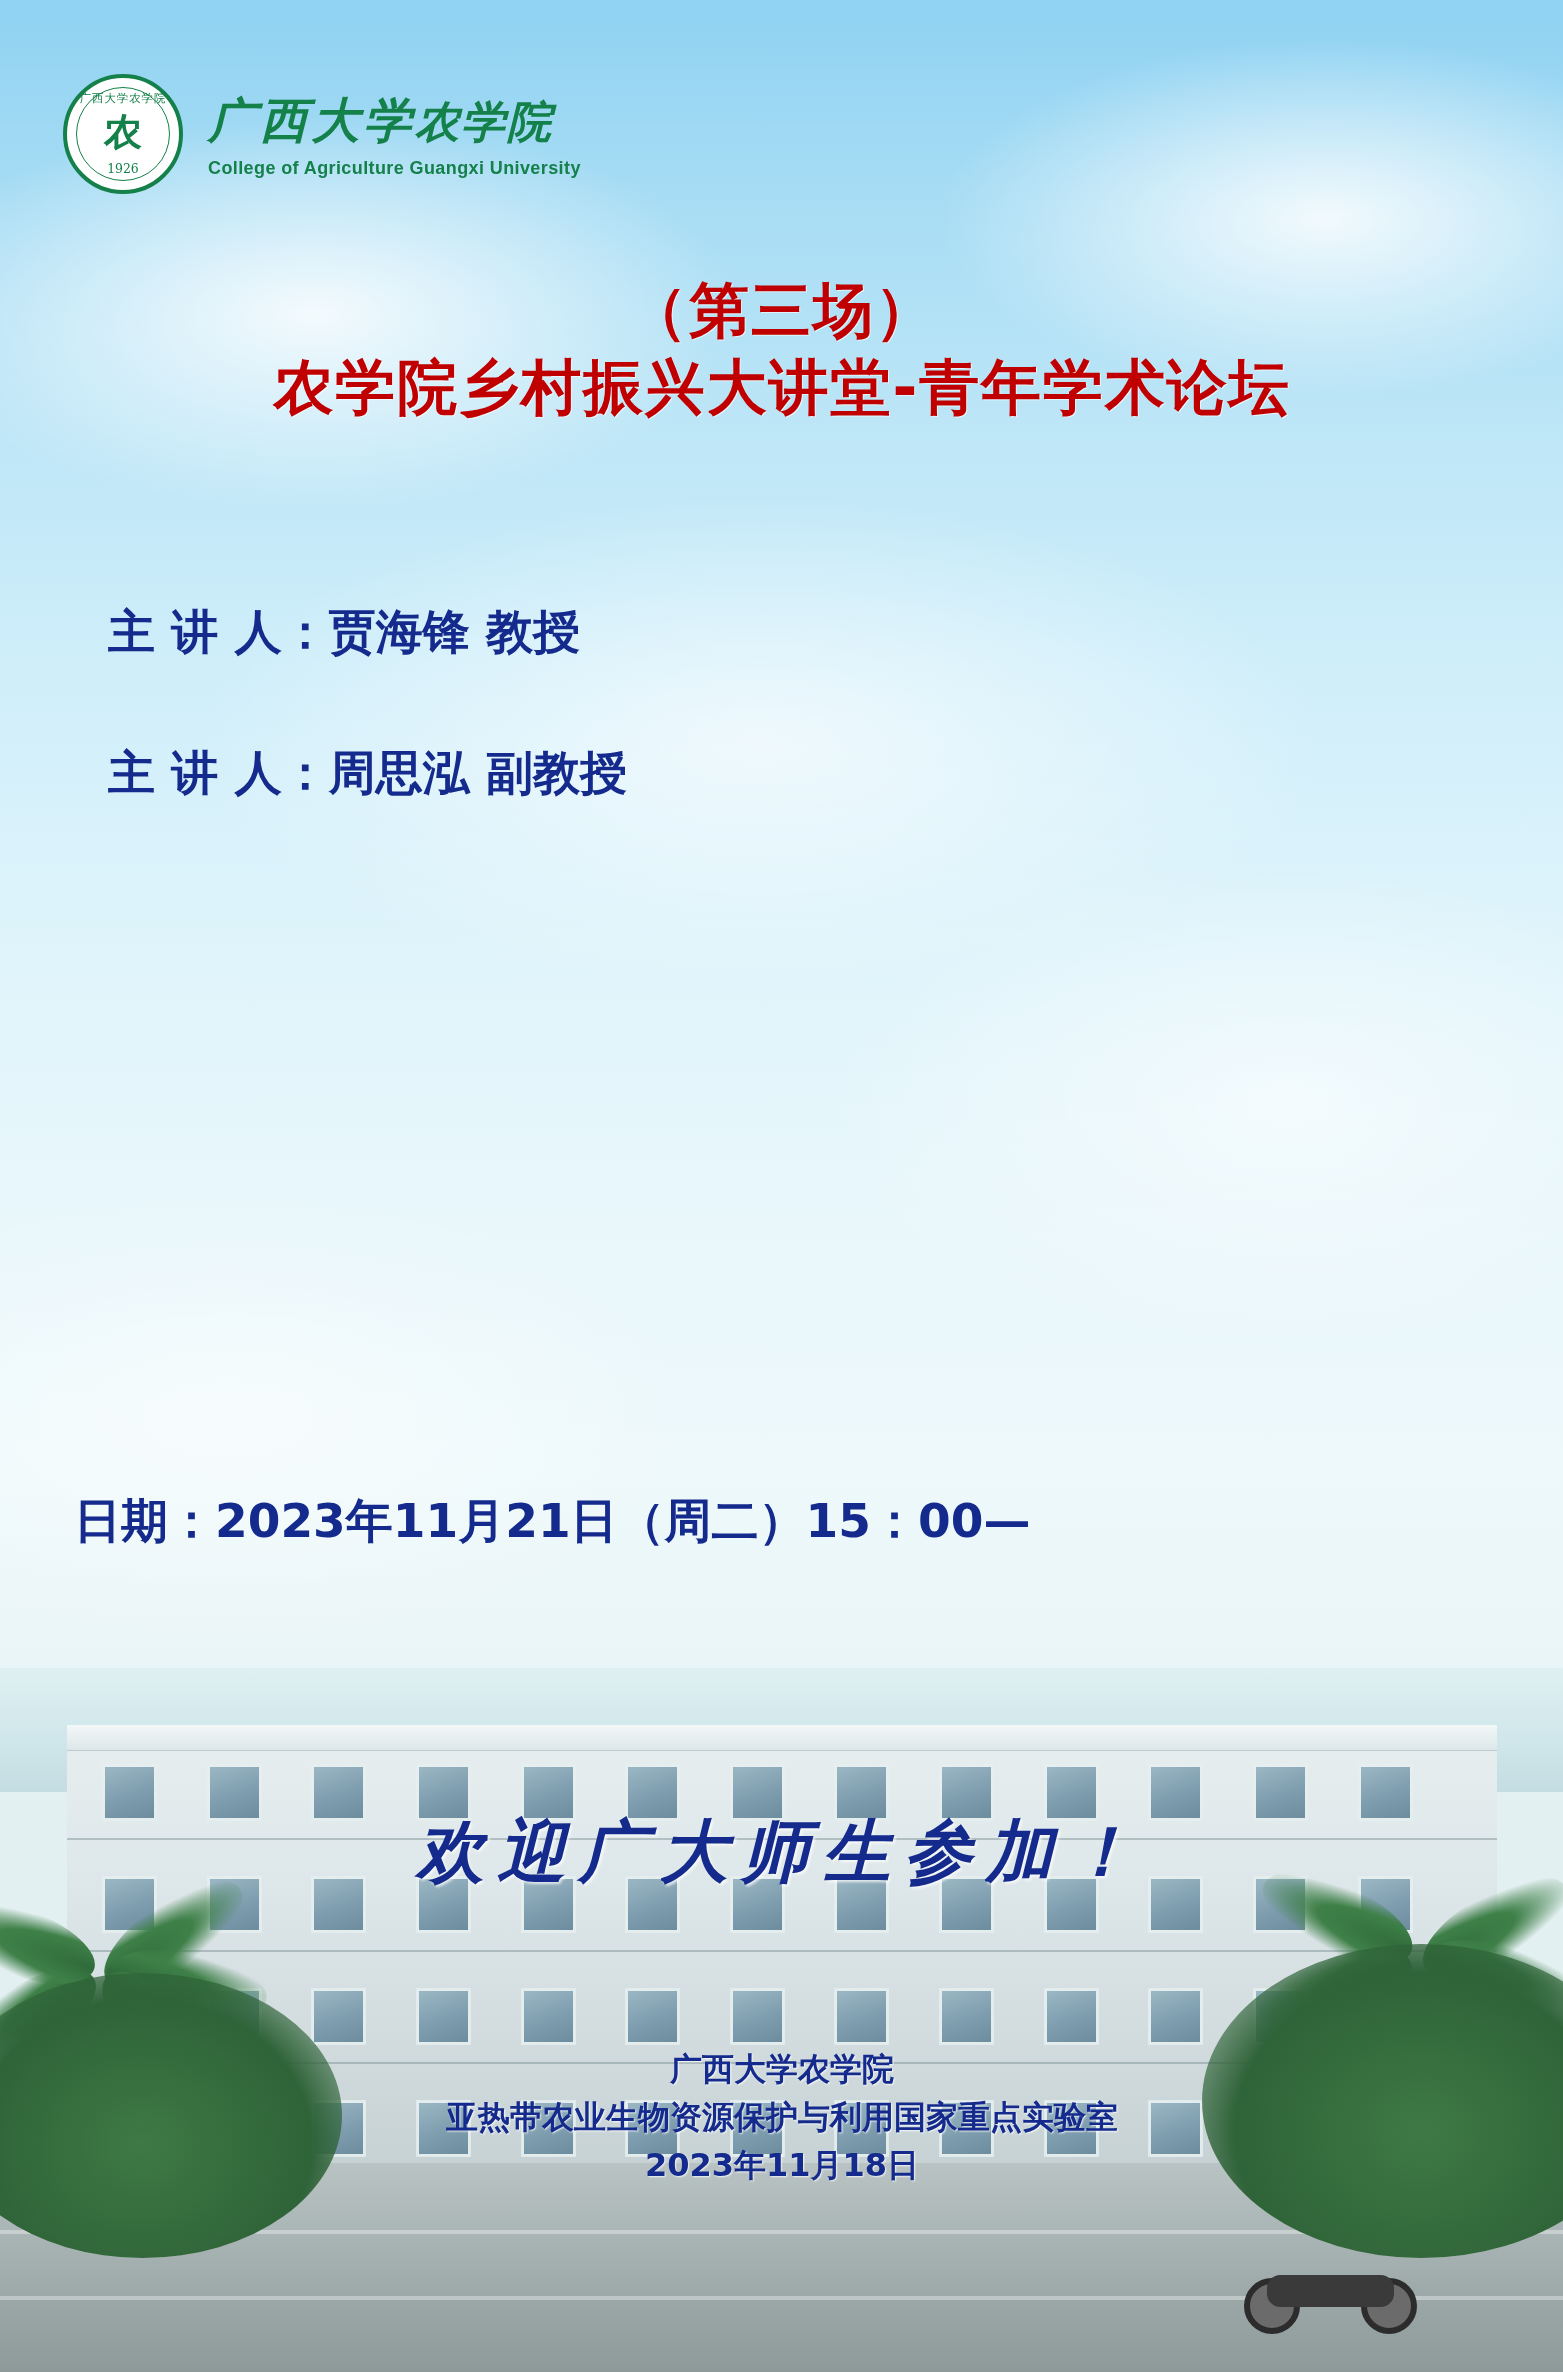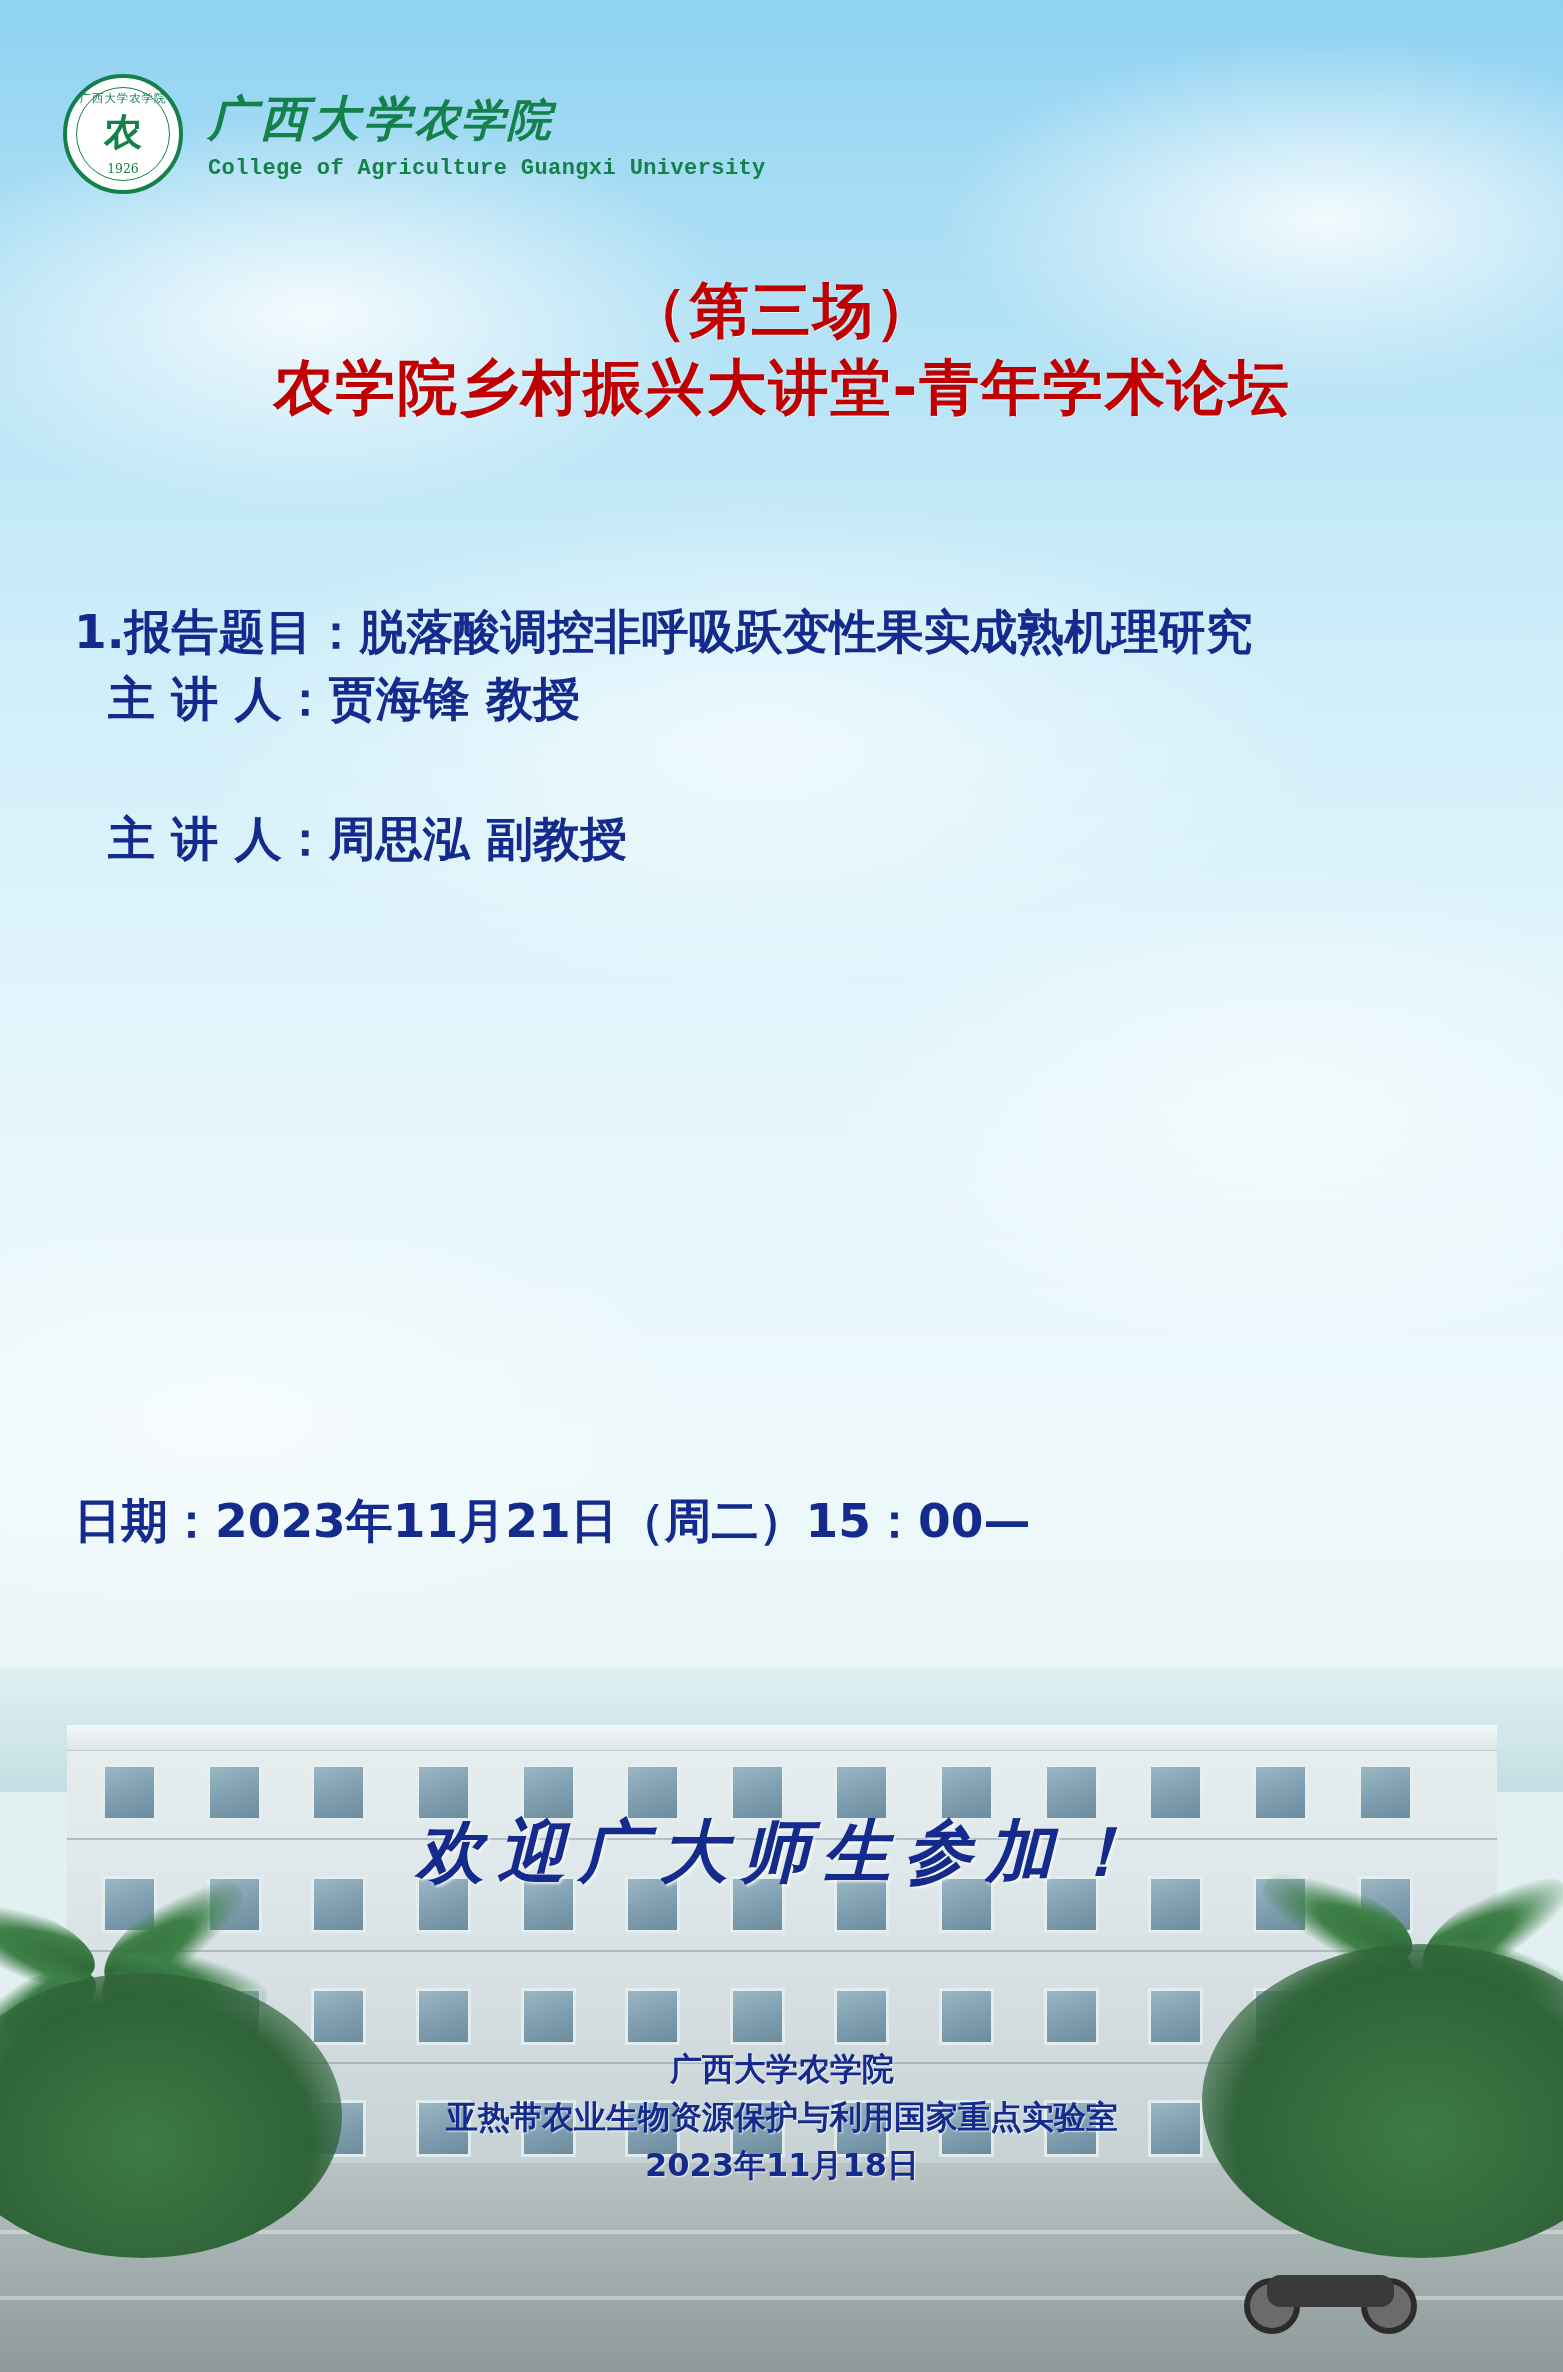--- a/index.html
+++ b/index.html
@@ -204,23 +204,23 @@
   .logo-cn {
     font-size: 48px;
     color: #14804a;
     font-family: "DejaVu Serif", serif;
     font-weight: bold;
     letter-spacing: 3.8px;
     font-style: italic;
   }
   .logo-cn .small { font-size: 44px; letter-spacing: 1.9px; }
   .logo-en {
-    font-size: 22px;
+    font-size: 18px;
     color: #14804a;
-    font-family: Liberation Mono, monospace;
+    font-family: Liberation Sans, sans-serif;
     font-weight: bold;
     letter-spacing: 0.4px;
   }
 
   
   .title-block {
     position: absolute;
     left: 0; right: 0;
     top: 272px;
     text-align: center;
@@ -423,21 +423,20 @@
     </div>
   </div>
 
   <div class="title-block">
     <div class="title-line">（第三场）</div>
     <div class="title-line">农学院乡村振兴大讲堂-青年学术论坛</div>
   </div>
 
   <div class="talks">
     <div class="talk">
-      <div class="row">1.报告题目：脱落酸调控非呼吸跃变性果实成熟机理研究</div>
       <div class="row speaker">主 讲 人：贾海锋 教授</div>
     </div>
     <div class="talk">
       <div class="row speaker">主 讲 人：周思泓 副教授</div>
     </div>
   </div>
 
   <div class="meta">
     <div class="row">日期：2023年11月21日（周二）15：00—</div>
   </div>

